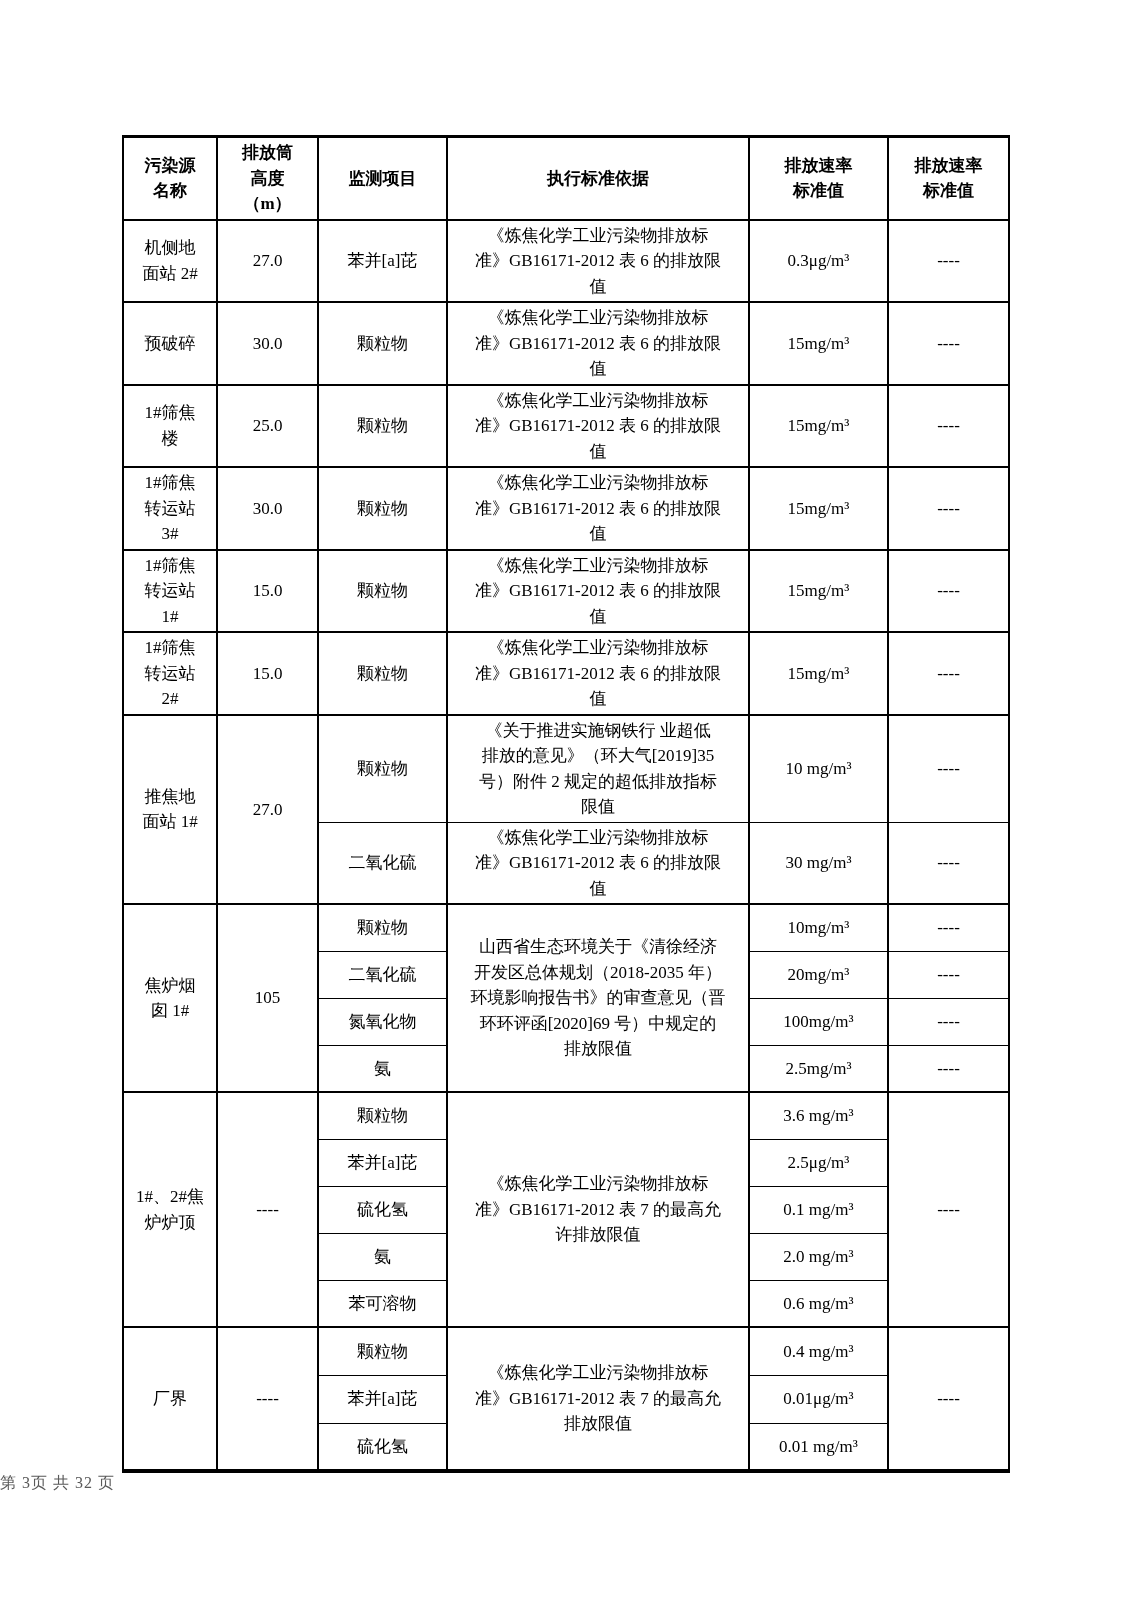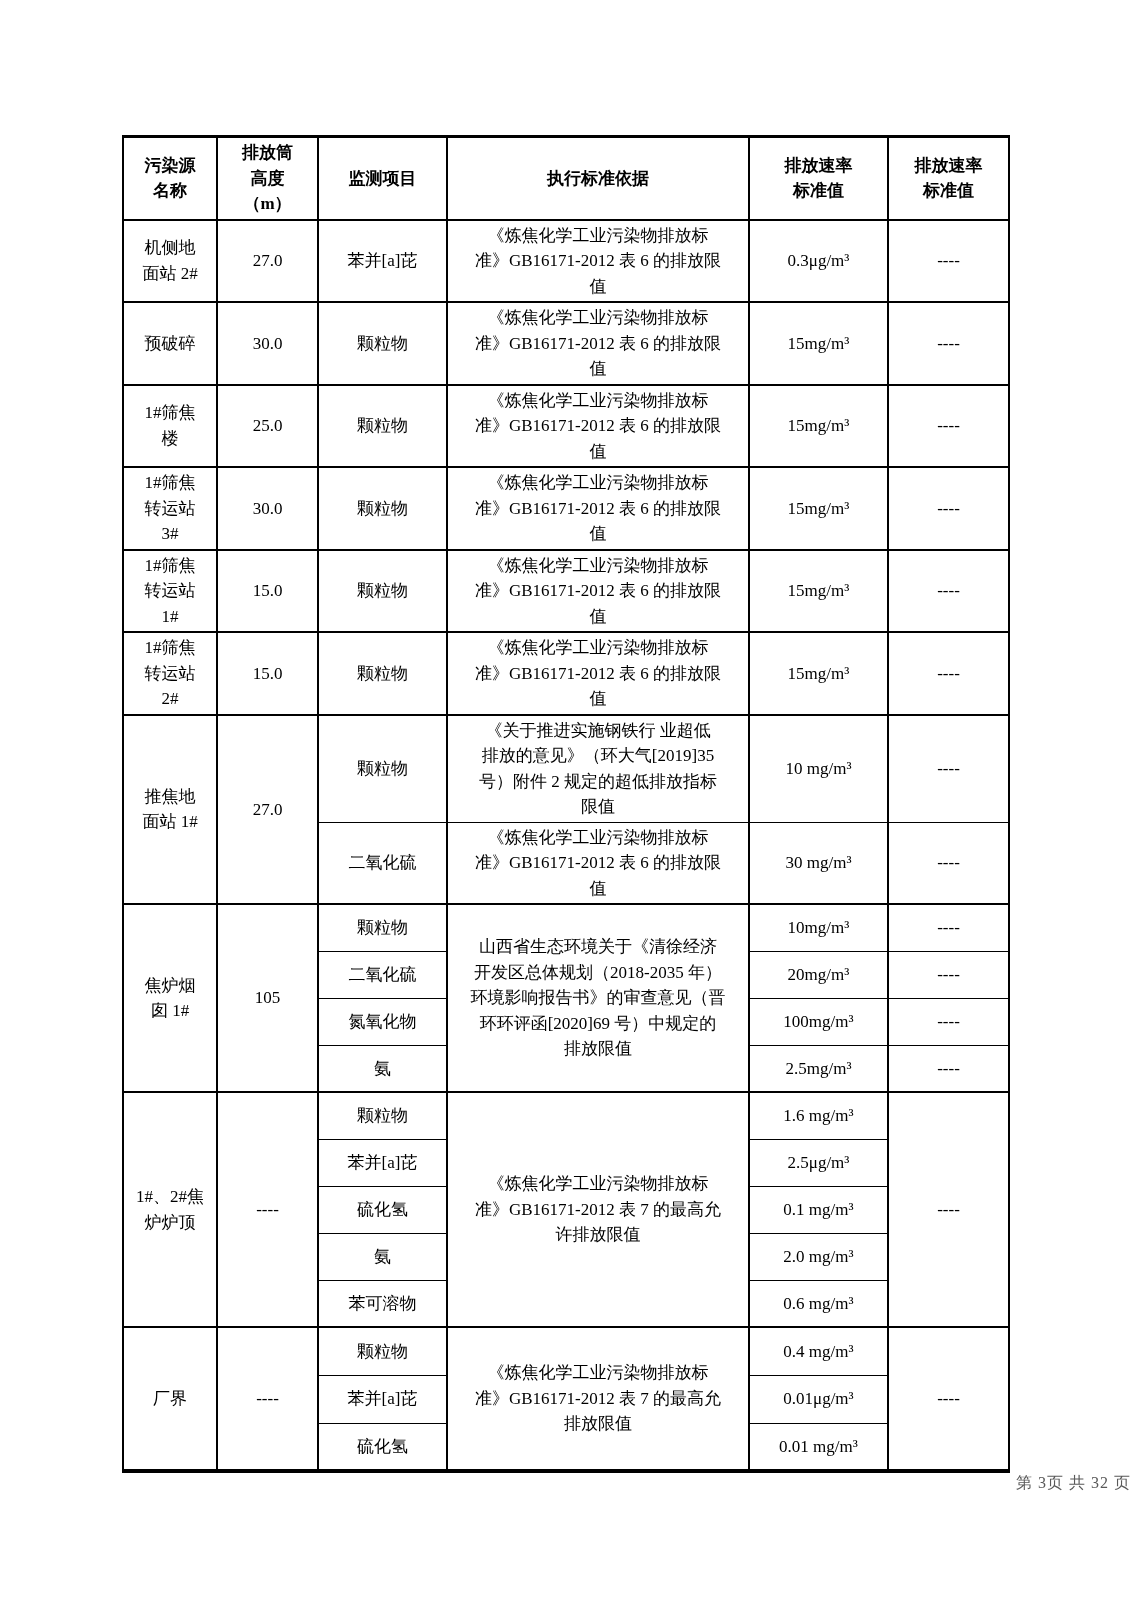--- a/index.html
+++ b/index.html
@@ -57,21 +57,21 @@
   tr.h80 { height: 80px; }
   tr.h98 { height: 98px; }
   tr.h78 { height: 78px; }
   tr.h47 { height: 47px; }
   tr.h48 { height: 48px; }
   .doc-footer {
     position: absolute;
     top: 1473px;
     left: 0;
     width: 100%;
-    text-align: right;
+    text-align: left;
     font-size: 16px;
     color: #595959;
     letter-spacing: 1px;
   }
 </style>
 </head>
 <body>
 
 <div class="page">
 
@@ -227,21 +227,21 @@
       </tr>
 
       <tr class="sec h47">
         <td rowspan="5">1#、2#焦
 炉炉顶</td>
         <td rowspan="5">----</td>
         <td>颗粒物</td>
         <td rowspan="5">《炼焦化学工业污染物排放标
 准》GB16171-2012 表 7 的最高允
 许排放限值</td>
-        <td>1.6 mg/m³</td>
+        <td>3.6 mg/m³</td>
         <td rowspan="5">----</td>
       </tr>
       <tr class="h47">
         <td>苯并[a]芘</td>
         <td>2.5μg/m³</td>
       </tr>
       <tr class="h47">
         <td>硫化氢</td>
         <td>0.1 mg/m³</td>
       </tr>

